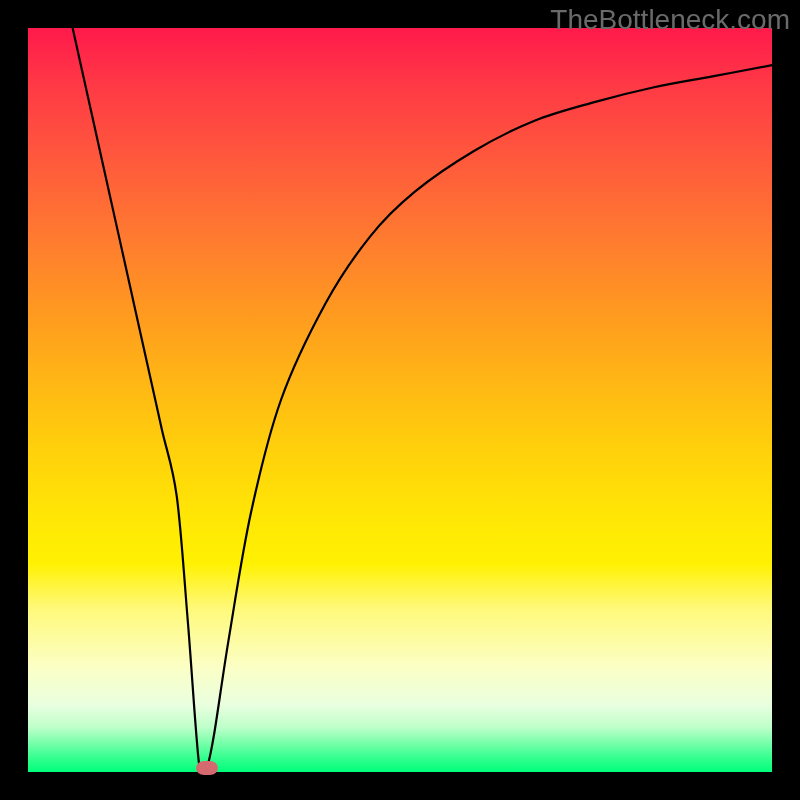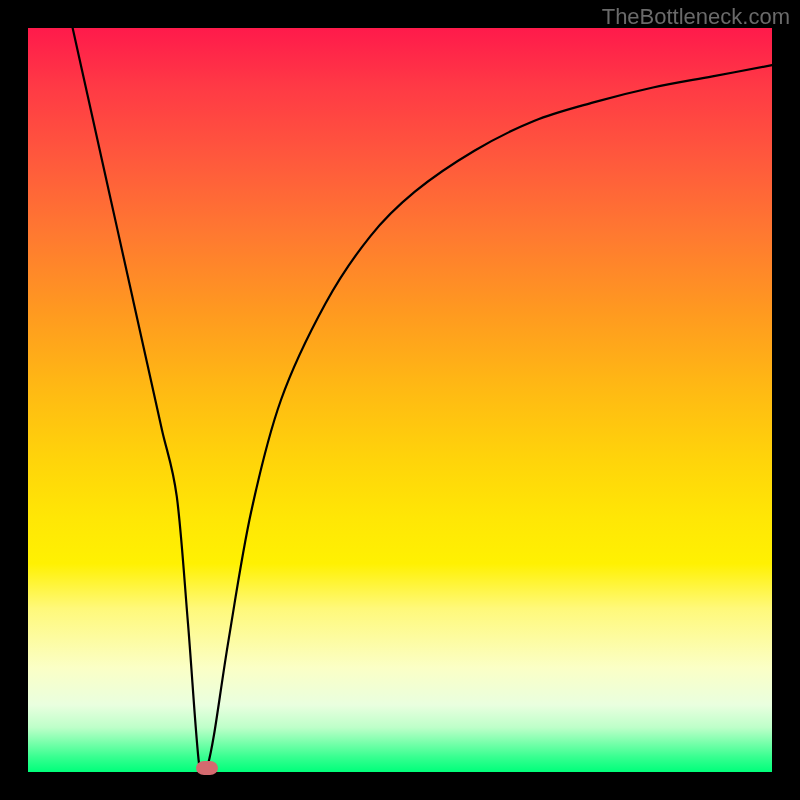--- a/index.html
+++ b/index.html
@@ -15,21 +15,21 @@
     position: relative;
     width: 800px;
     height: 800px;
     background: #000;
   }
   .watermark {
     position: absolute;
     top: 4px;
     right: 10px;
     color: #6a6a6a;
-    font-size: 22px;
+    font-size: 28px;
     font-weight: 500;
     z-index: 4;
     user-select: none;
   }
   .plot-area {
     position: absolute;
     left: 28px;
     top: 28px;
     width: 744px;
     height: 744px;

